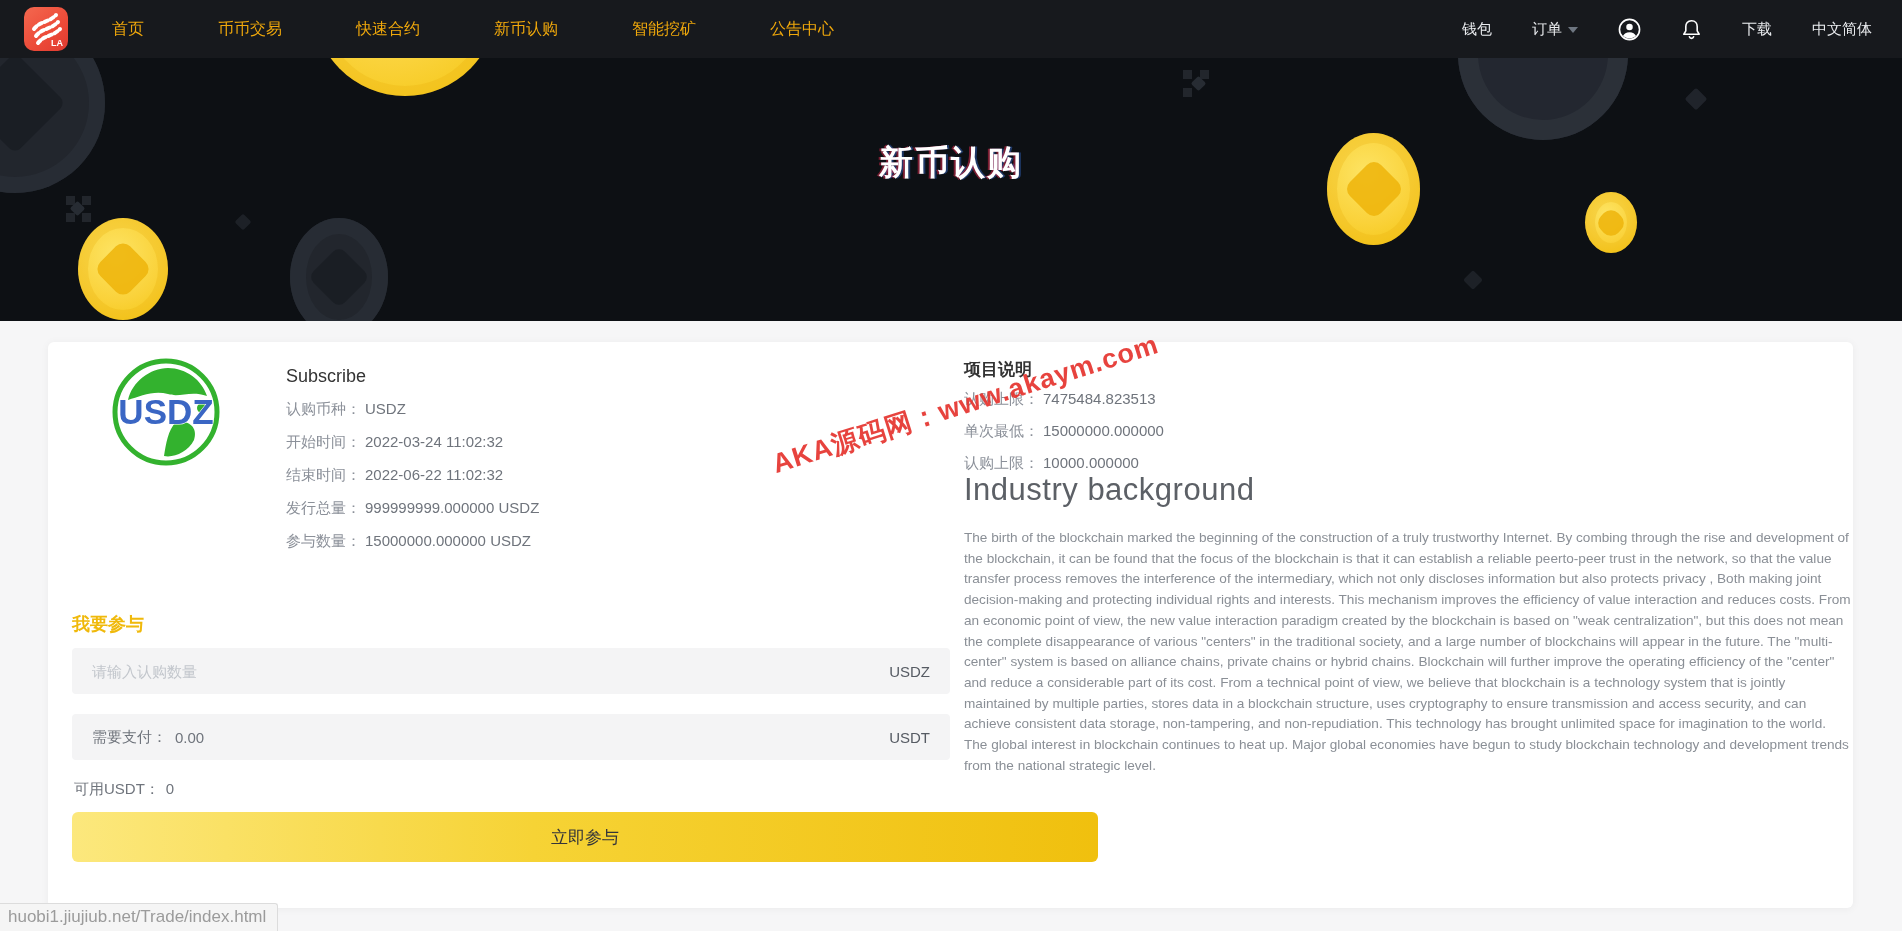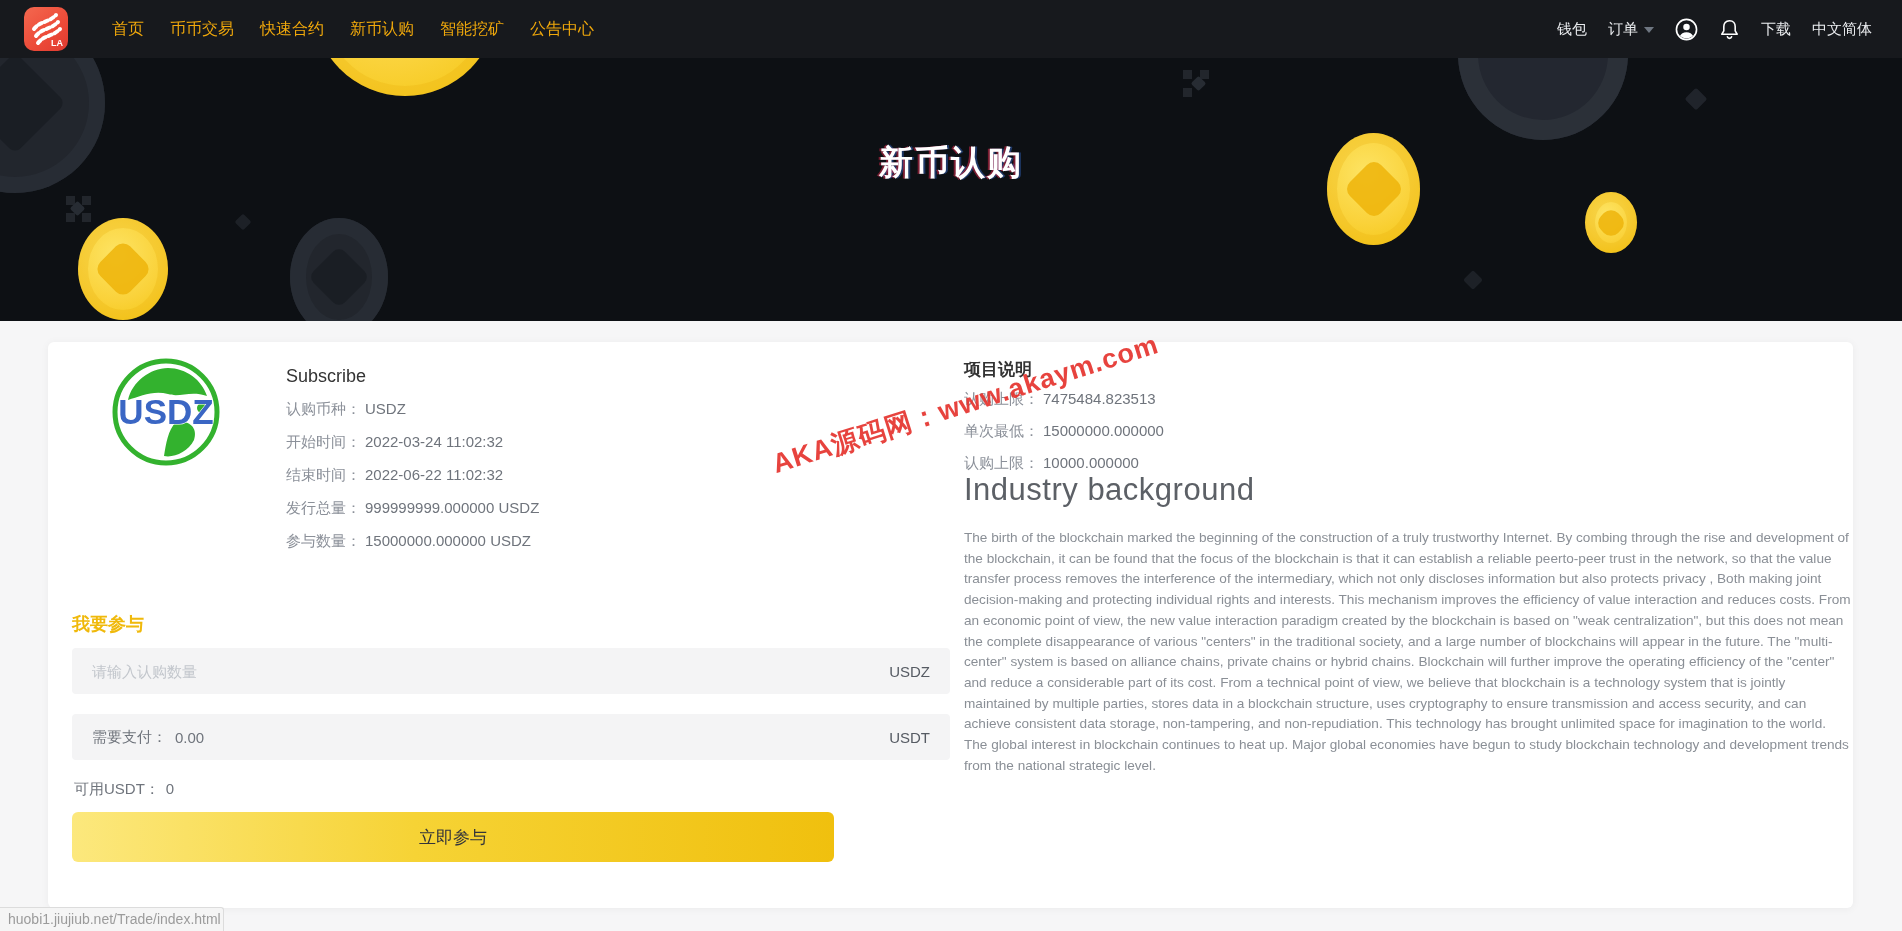--- a/index.html
+++ b/index.html
@@ -18,24 +18,24 @@
   }
   .logo {
     width:44px; height:44px; margin-left:24px; border-radius:10px;
     background: linear-gradient(140deg,#f4684f 0%, #ec4a38 60%, #e03a30 100%);
     position:relative; flex:0 0 auto; cursor:pointer;
   }
   .logo svg { position:absolute; left:0; top:0; }
   .logo .la {
     position:absolute; right:5px; bottom:3px; color:#fff; font-size:9px; font-weight:bold;
   }
-  .nav-menu { display:flex; gap:26px; margin-left:44px; }
+  .nav-menu { display:flex; gap:74px; margin-left:44px; }
   .nav-item { color:#f0a80b; font-size:16px; cursor:pointer; white-space:nowrap; }
   .nav-right {
-    margin-left:auto; margin-right:30px; display:flex; align-items:center; gap:21px;
+    margin-left:auto; margin-right:30px; display:flex; align-items:center; gap:40px;
     color:#eaecef; font-size:15px;
   }
   .nav-right .itm { cursor:pointer; display:flex; align-items:center; gap:6px; white-space:nowrap; }
   .caret {
     width:0; height:0; border-left:5px solid transparent; border-right:5px solid transparent;
     border-top:6px solid #6e7681; margin-top:2px;
   }
   .nav-ico { display:flex; align-items:center; cursor:pointer; }
 
   
@@ -94,21 +94,21 @@
   }
   .gray-input input::placeholder { color:#c2c6cc; }
   .suffix { color:#565b63; font-size:15px; }
   .pay-lbl { color:#6f747c; }
   .pay-val { color:#6f747c; margin-left:8px; flex:1; }
 
   .avail { position:absolute; left:26px; top:438px; font-size:15px; color:#6f747c; }
   .avail .v { margin-left:6px; }
 
   .join-btn {
-    position:absolute; left:24px; top:470px; width:762px; height:50px;
+    position:absolute; left:24px; top:470px; width:1026px; height:50px;
     background: linear-gradient(90deg, #fce87d 0%, #f6d335 45%, #f0c00e 100%);
     border:none; border-radius:6px; font-size:17px; color:#33343a; cursor:pointer;
     display:flex; align-items:center; justify-content:center;
     font-family:"Liberation Sans",sans-serif;
   }
 
   
   .proj-title { position:absolute; left:916px; top:16px; font-size:17px; font-weight:bold; color:#333; }
   .proj-rows { position:absolute; left:916px; top:48px; }
   .proj-rows .info-row { margin-bottom:13px; }
@@ -126,22 +126,22 @@
     position:absolute; left:764px; top:386px; z-index:15;
     transform: rotate(-17.5deg);
     color: rgba(229,51,46,.92); font-size:27px; font-weight:bold; white-space:nowrap;
     letter-spacing:1px; pointer-events:none;
   }
 
   
   .statusbar {
     position:absolute; left:0; bottom:0; z-index:40;
     background:#f5f5f5; border:1px solid #dcdcdc; border-left:none; border-bottom:none;
-    border-top-right-radius:3px; padding:3px 2px 4px 8px;
-    font-size:14px; color:#9b9b9b;
+    border-top-right-radius:3px; padding:3px 11px 4px 8px;
+    font-size:17px; color:#9b9b9b;
   }
 </style>
 </head>
 <body>
 
 <div class="nav">
   <div class="logo">
     <svg width="44" height="44" viewBox="0 0 44 44">
       <g stroke="#ffffff" stroke-width="4" fill="none" stroke-dasharray="3.5 3" stroke-linecap="round">
         <path d="M10 22 C16 14, 24 16, 32 8"></path>

